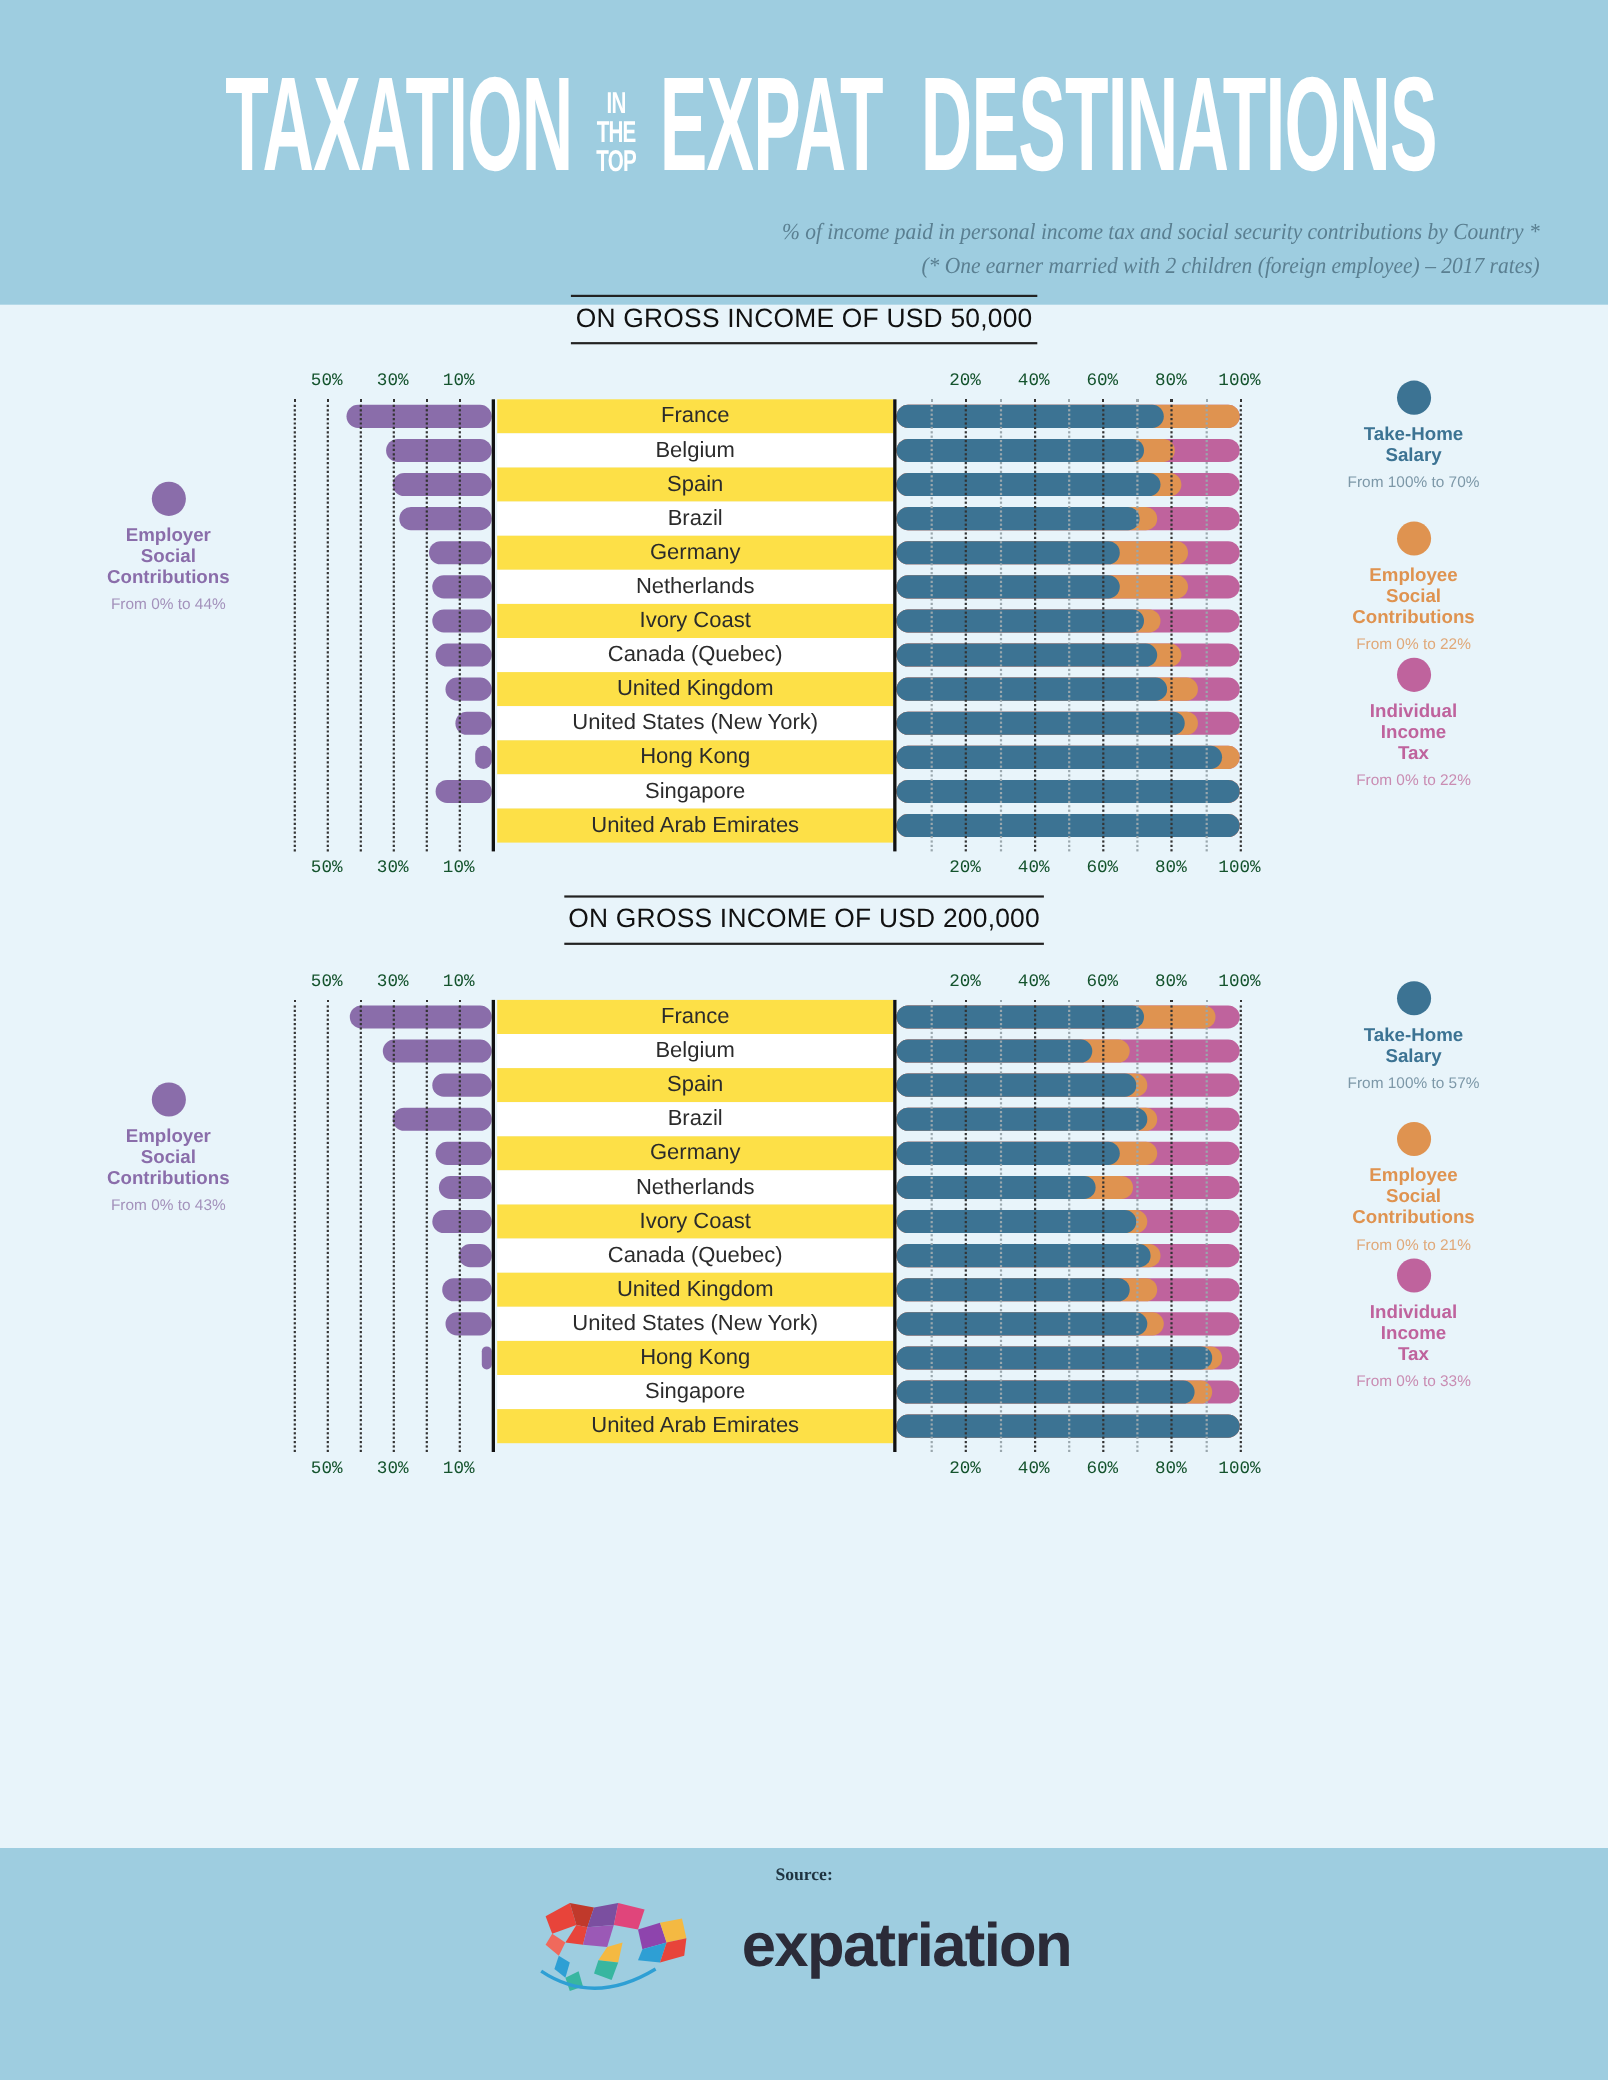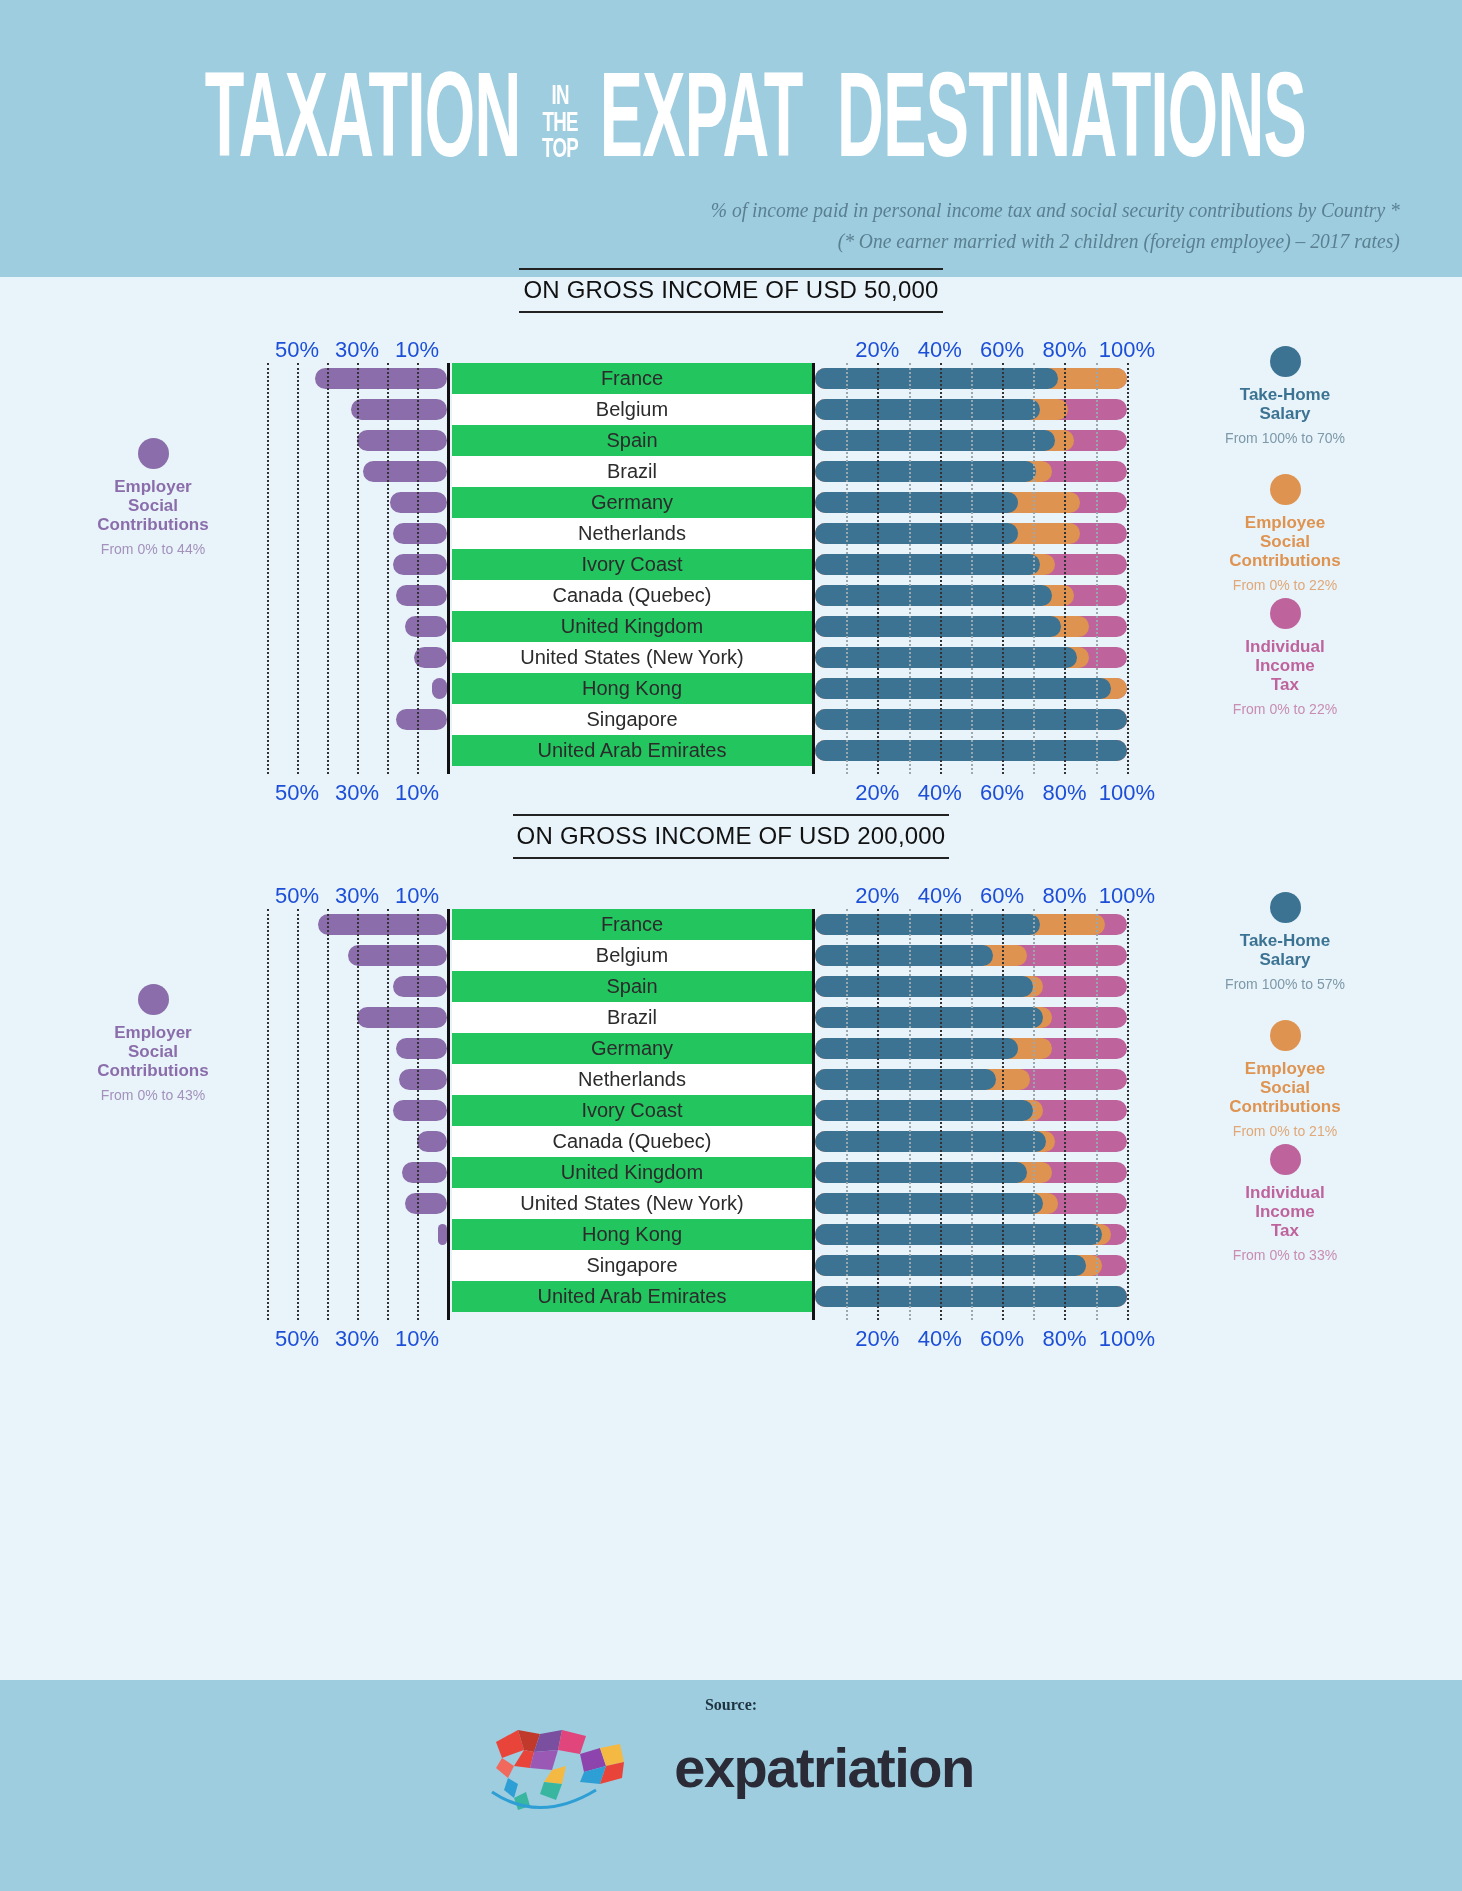--- a/index.html
+++ b/index.html
@@ -67,45 +67,46 @@
     letter-spacing: 0.2px;
     padding: 6px 4px 7px 4px;
     border-top: 2.5px solid #222;
     border-bottom: 2.5px solid #222;
   }
 
   
   .tickrow { position: relative; height: 26px; }
   .tick {
     position: absolute;
-    font-size: 22px;
-    color: #1d4ed8;
+    font-size: 16px;
+    color: #14532d;
     transform: translateX(-50%);
     white-space: nowrap;
+    font-family: Liberation Mono, monospace;
   }
 
   
   .panel { position: relative; }
 
   .rows { position: relative; }
   .row {
     position: relative;
     height: 31px;
   }
   .row .namecell {
     position: absolute;
     left: 452px;
     width: 360px;
     height: 31px;
     line-height: 31px;
     text-align: center;
     font-size: 20px;
     color: #2b2b2b;
   }
-  .row.alt .namecell { background: #22c55e; }
+  .row.alt .namecell { background: #fde047; }
   .row.plain .namecell { background: #ffffff; }
 
   
   .lbar {
     position: absolute;
     height: 21px;
     top: 5px;
     background: #8a6daa;
     border-radius: 11px;
   }

